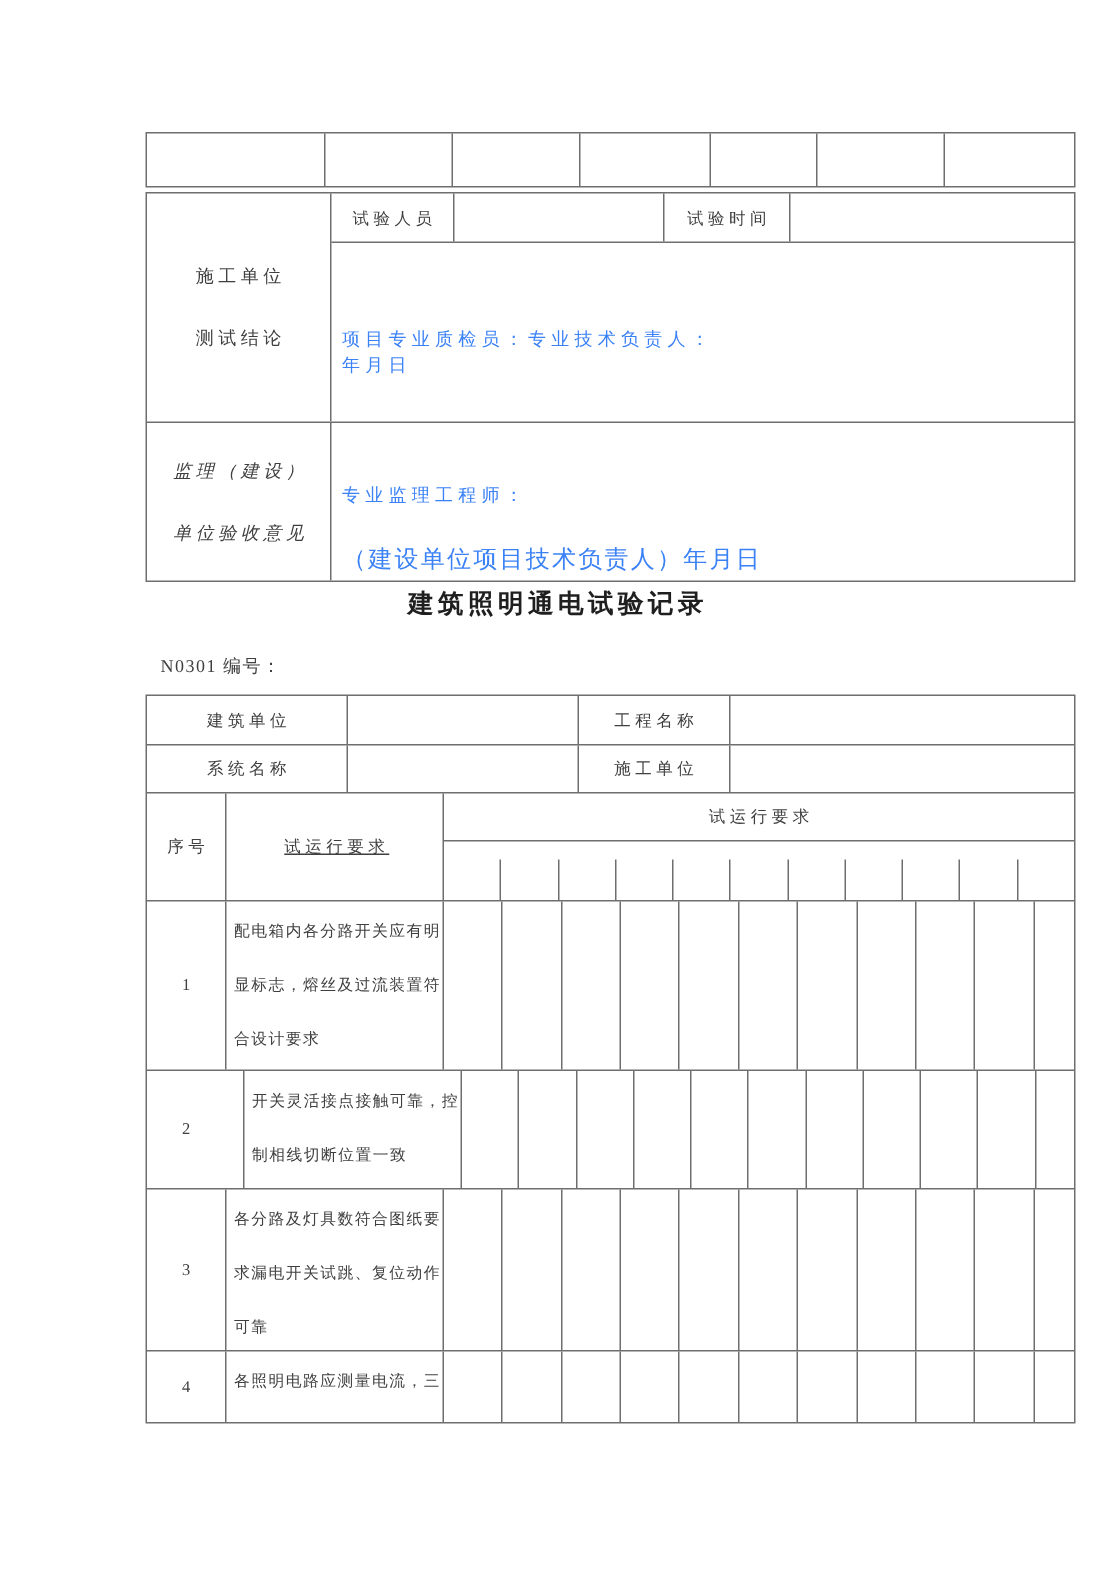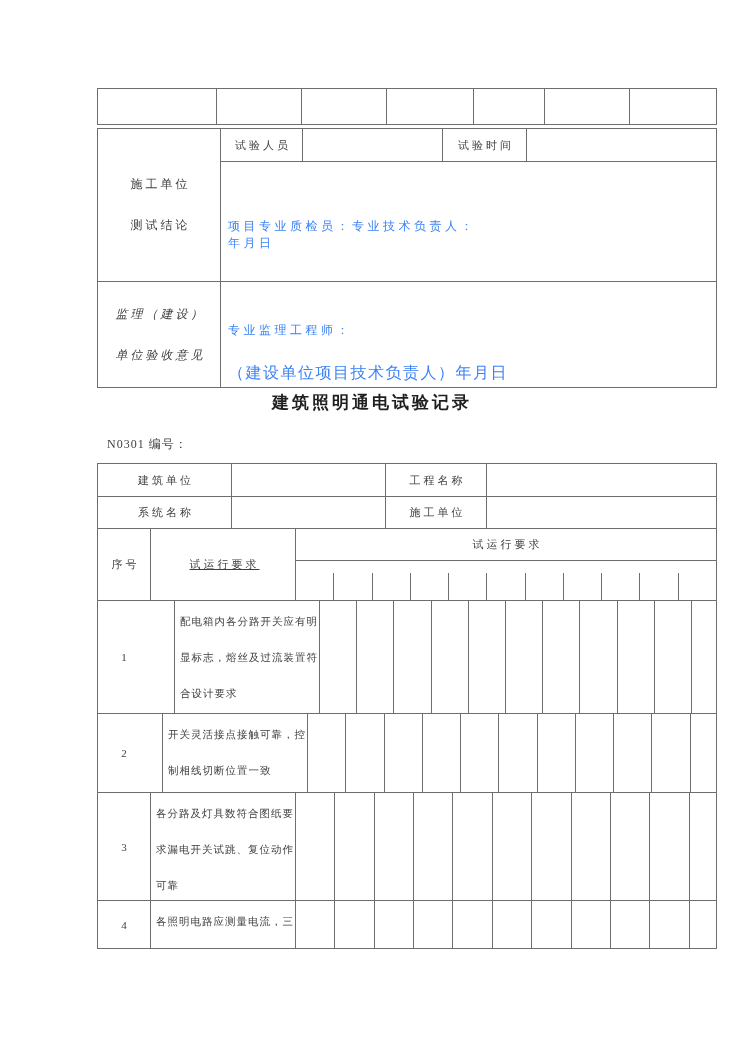--- a/index.html
+++ b/index.html
@@ -135,21 +135,21 @@
             <div class="subcell"></div>
             <div class="subcell"></div>
             <div class="subcell"></div>
             <div class="subcell"></div>
           </div>
       </div>
     </div>
 
     <div class="row" style="height:113px;">
       <div class="seq-cell" style="width:52px;">1</div>
-      <div class="req-cell" style="width:145px;margin-left:24px;">配电箱内各分路开关应有明显标志，熔丝及过流装置符合设计要求</div>
+      <div class="req-cell" style="width:145px;">配电箱内各分路开关应有明显标志，熔丝及过流装置符合设计要求</div>
       <div class="subrow" style="flex:1;">
           <div class="subcell"></div>
           <div class="subcell"></div>
           <div class="subcell"></div>
           <div class="subcell"></div>
           <div class="subcell"></div>
           <div class="subcell"></div>
           <div class="subcell"></div>
           <div class="subcell"></div>
           <div class="subcell"></div>

